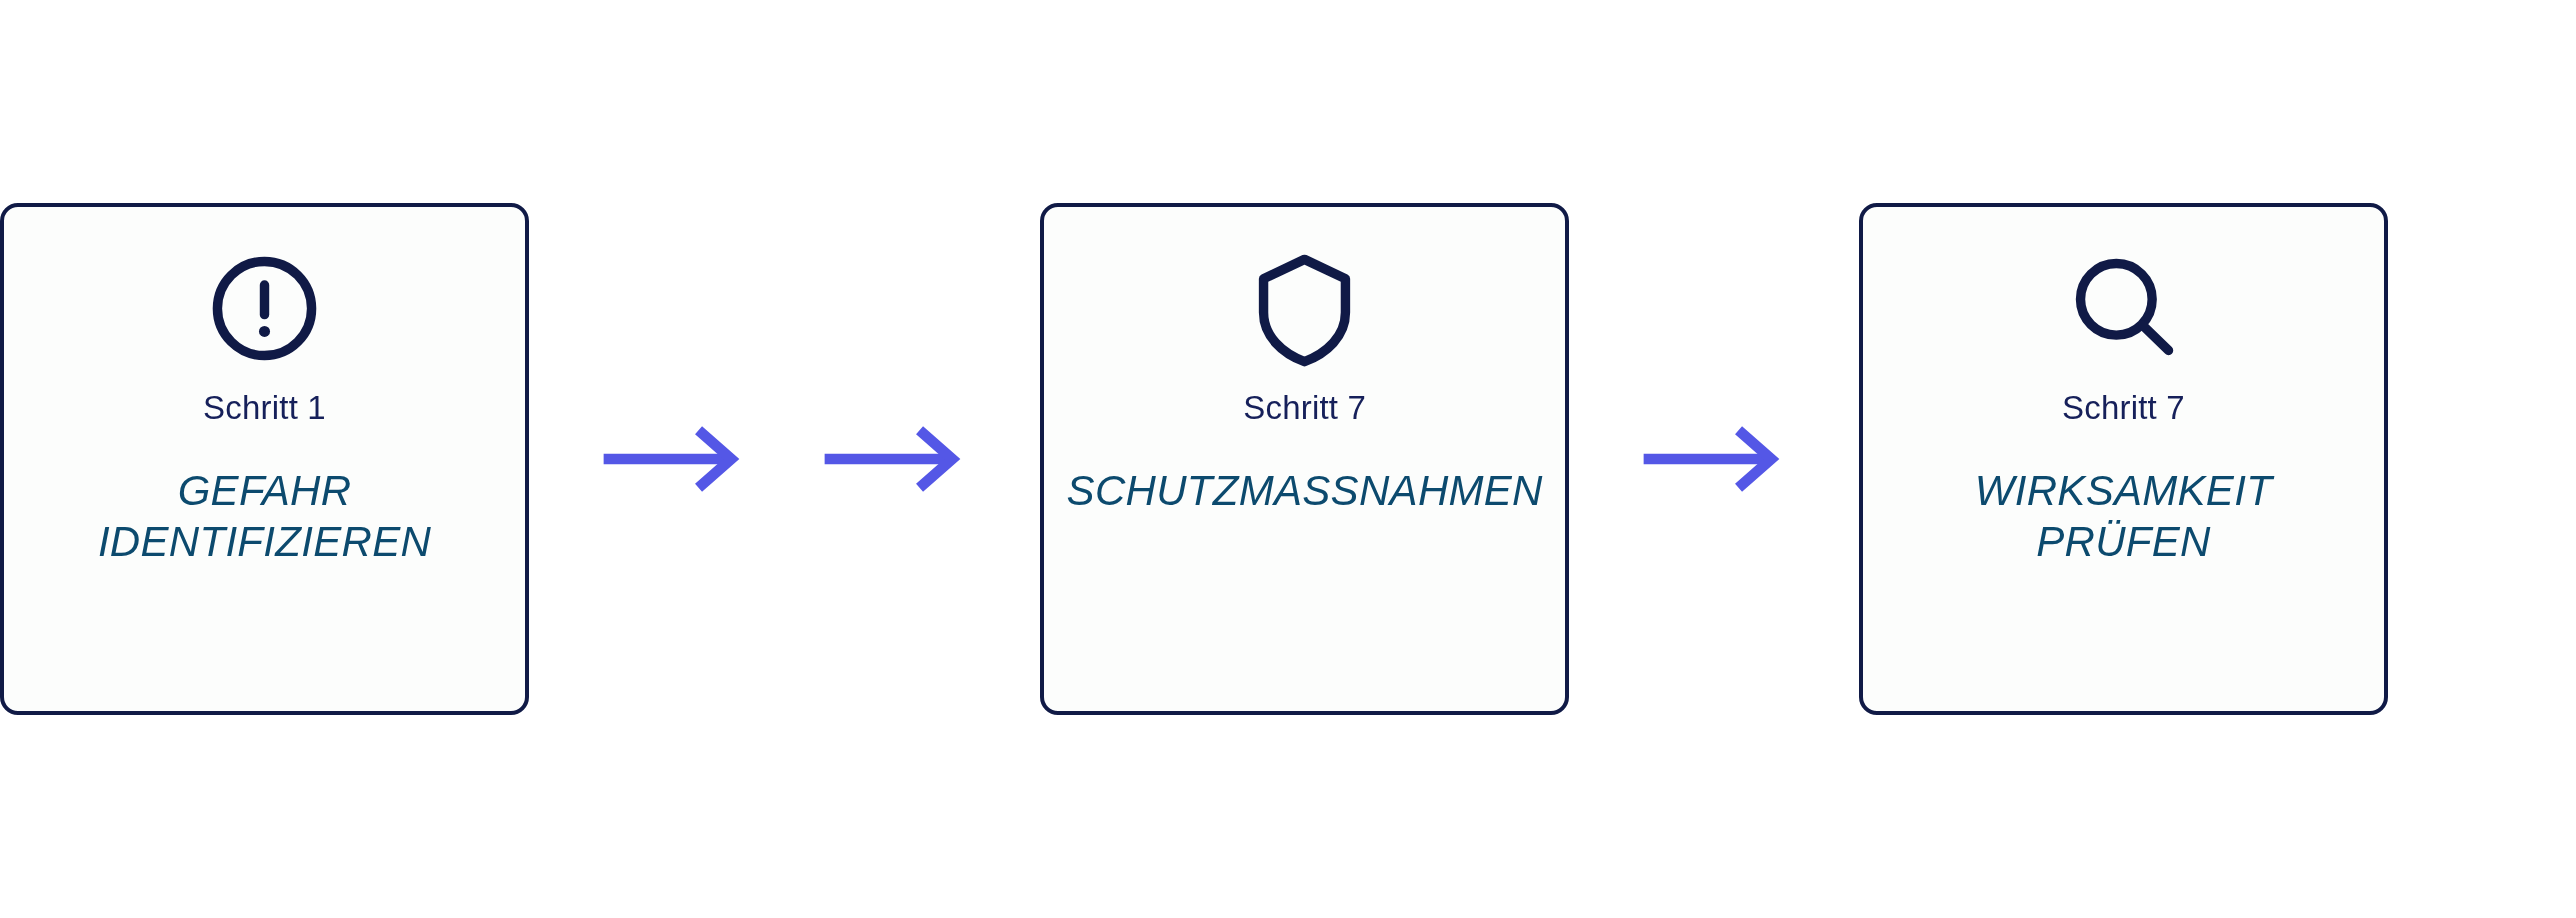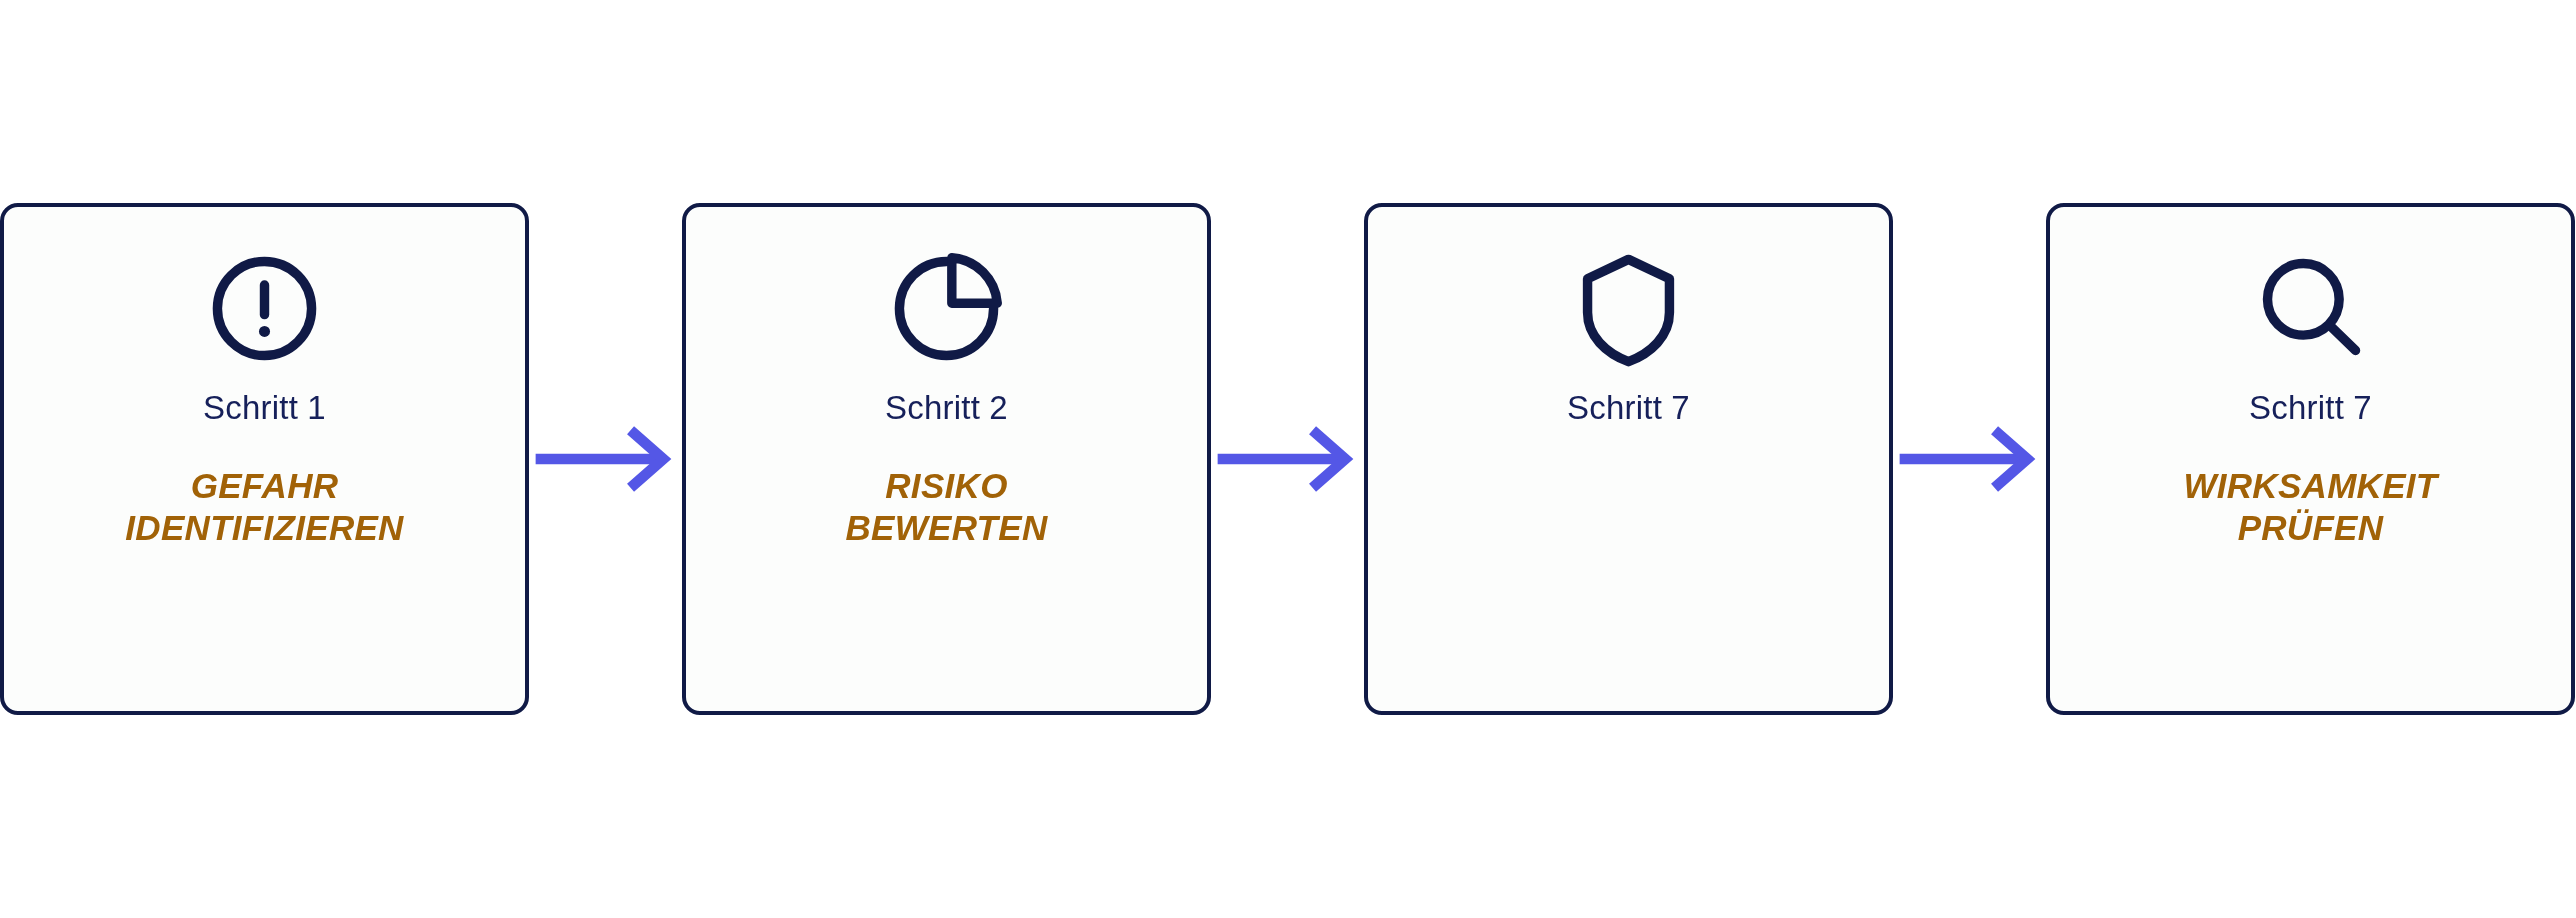--- a/index.html
+++ b/index.html
@@ -68,24 +68,24 @@
     font-weight: 400;
     color: #16205A;
     letter-spacing: 0.2px;
     line-height: 1;
     margin-bottom: 41px;
     text-align: center;
     white-space: nowrap;
   }
 
   .step-title {
-    font-size: 35px;
-    font-weight: 700;
+    font-size: 42px;
+    font-weight: 400;
     font-style: italic;
-    color: #a16207;
+    color: #0c4a6e;
     text-align: center;
     line-height: 1.22;
     letter-spacing: 0.3px;
     padding: 0 11.5px;
     text-transform: uppercase;
   }
   .step-title .tline {
     display: block;
     white-space: nowrap;
   }
@@ -124,51 +124,37 @@
       </div>
     </div>
 
     <div class="connector">
       <svg width="144" height="74" viewBox="0 0 176 90">
         <line x1="2" y1="45" x2="150" y2="45" stroke="#5457E6" stroke-width="13" stroke-linecap="butt"></line>
         <polyline points="118,10 158,45 118,80" fill="none" stroke="#5457E6" stroke-width="13" stroke-linecap="butt" stroke-linejoin="miter"></polyline>
       </svg>
     </div>
 
-    <div class="step-card">
-      <div class="icon-wrap">
-        <svg width="131" height="131" viewBox="0 0 64 64" fill="none" stroke="#101A46" stroke-width="4.6" stroke-linecap="round" stroke-linejoin="round">
-
-          <path d="M32 9 A23 23 0 1 0 55 32"></path>
-
-          <path d="M34.6 7.2 L34.6 29.4 L56.8 29.4 A24 24 0 0 0 34.6 7.2 Z"></path>
-        </svg>
-      </div>
-      <div class="step-label">Schritt 2</div>
-      <div class="step-title">
-        <span class="tline">RISIKO</span>
-        <span class="tline">BEWERTEN</span>
-      </div>
-    </div>
 
     <div class="connector">
       <svg width="144" height="74" viewBox="0 0 176 90">
         <line x1="2" y1="45" x2="150" y2="45" stroke="#5457E6" stroke-width="13" stroke-linecap="butt"></line>
         <polyline points="118,10 158,45 118,80" fill="none" stroke="#5457E6" stroke-width="13" stroke-linecap="butt" stroke-linejoin="miter"></polyline>
       </svg>
     </div>
 
     <div class="step-card">
       <div class="icon-wrap">
         <svg width="131" height="131" viewBox="0 0 64 64" fill="none" stroke="#101A46" stroke-width="4.6" stroke-linecap="round" stroke-linejoin="round">
           <path d="M32 8 L52 17.5 L52 34 C52 45.5 43 53.8 32 58 C21 53.8 12 45.5 12 34 L12 17.5 Z"></path>
         </svg>
       </div>
       <div class="step-label">Schritt 7</div>
       <div class="step-title">
+        <span class="tline">SCHUTZMAßNAHMEN</span>
       </div>
     </div>
 
     <div class="connector">
       <svg width="144" height="74" viewBox="0 0 176 90">
         <line x1="2" y1="45" x2="150" y2="45" stroke="#5457E6" stroke-width="13" stroke-linecap="butt"></line>
         <polyline points="118,10 158,45 118,80" fill="none" stroke="#5457E6" stroke-width="13" stroke-linecap="butt" stroke-linejoin="miter"></polyline>
       </svg>
     </div>
 

